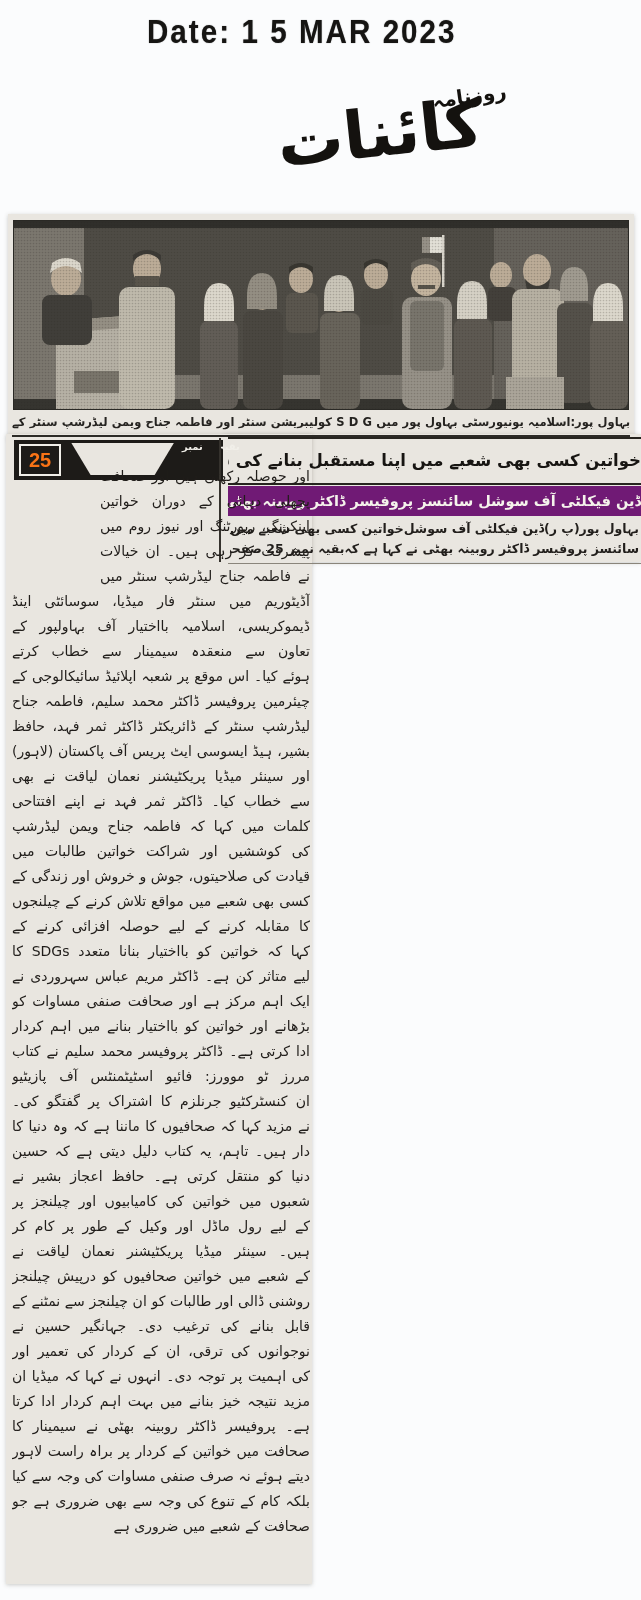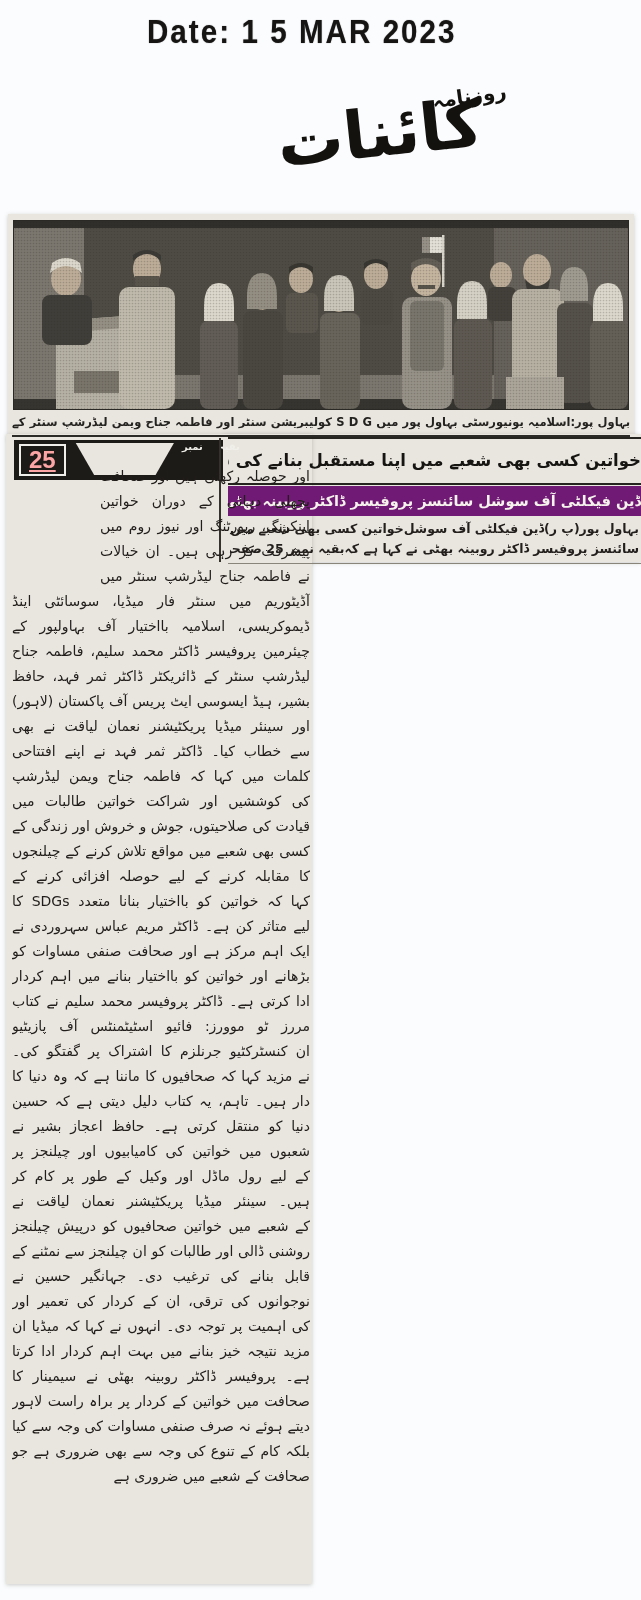--- a/index.html
+++ b/index.html
@@ -55,23 +55,22 @@
   }
 
   
   .cont-badge{
     position:absolute;left:15px;top:441px;width:207px;height:38px;
     background:#1d1b18;display:flex;align-items:stretch;direction:ltr;
     box-shadow:0 0 0 1px #1d1b18;
   }
   .badge-num{
     margin:3px 0 3px 4px;padding:0 8px;border:2px solid #f1efe9;
-    color:#fca5a5;font-weight:bold;font-size:24px;line-height:28px;
+    color:#f97316;font-weight:bold;font-size:20px;line-height:28px;
     font-family:"Liberation Sans",sans-serif;
-    text-decoration:underline;
   }
   .badge-notch{
     flex:1;margin:2px 6px 4px 8px;background:#e9e6e0;
     clip-path:polygon(2% 0,98% 0,80% 100%,20% 100%);
   }
   .badge-label{
     width:40px;display:flex;flex-direction:row;justify-content:flex-end;
     color:#f1efe9;font-size:10px;font-weight:bold;text-align:center;direction:rtl;line-height:12px;gap:16px;
   }
 
@@ -240,20 +239,22 @@
 </div>
 
 <div class="article-column">
     <div class="article-line narrow">اور حوصلہ رکھتی ہیں اور صحافت ایک اہم شعبہ ہے۔</div>
     <div class="article-line narrow">پچھلی دہائی کے دوران خواتین صحافت بالخصوص</div>
     <div class="article-line narrow">اینکرنگ، رپورٹنگ اور نیوز روم میں ترقی اور</div>
     <div class="article-line narrow">پیشرفت کر رہی ہیں۔ ان خیالات کا اظہار انہوں</div>
     <div class="article-line narrow">نے فاطمہ جناح لیڈرشپ سنٹر میں کامیاب جوان</div>
     <div class="article-line">آڈیٹوریم میں سنٹر فار میڈیا، سوسائٹی اینڈ</div>
     <div class="article-line">ڈیموکریسی، اسلامیہ بااختیار آف بہاولپور کے</div>
+    <div class="article-line">تعاون سے منعقدہ سیمینار سے خطاب کرتے</div>
+    <div class="article-line">ہوئے کیا۔ اس موقع پر شعبہ اپلائیڈ سائیکالوجی کے</div>
     <div class="article-line">چیئرمین پروفیسر ڈاکٹر محمد سلیم، فاطمہ جناح</div>
     <div class="article-line">لیڈرشپ سنٹر کے ڈائریکٹر ڈاکٹر ثمر فہد، حافظ اعجاز</div>
     <div class="article-line">بشیر، ہیڈ ایسوسی ایٹ پریس آف پاکستان (لاہور)</div>
     <div class="article-line">اور سینئر میڈیا پریکٹیشنر نعمان لیاقت نے بھی سیمینار</div>
     <div class="article-line">سے خطاب کیا۔ ڈاکٹر ثمر فہد نے اپنے افتتاحی</div>
     <div class="article-line">کلمات میں کہا کہ فاطمہ جناح ویمن لیڈرشپ سنٹر</div>
     <div class="article-line">کی کوششیں اور شراکت خواتین طالبات میں</div>
     <div class="article-line">قیادت کی صلاحیتوں، جوش و خروش اور زندگی کے</div>
     <div class="article-line">کسی بھی شعبے میں مواقع تلاش کرنے کے چیلنجوں</div>
     <div class="article-line">کا مقابلہ کرنے کے لیے حوصلہ افزائی کرنے کے</div>

